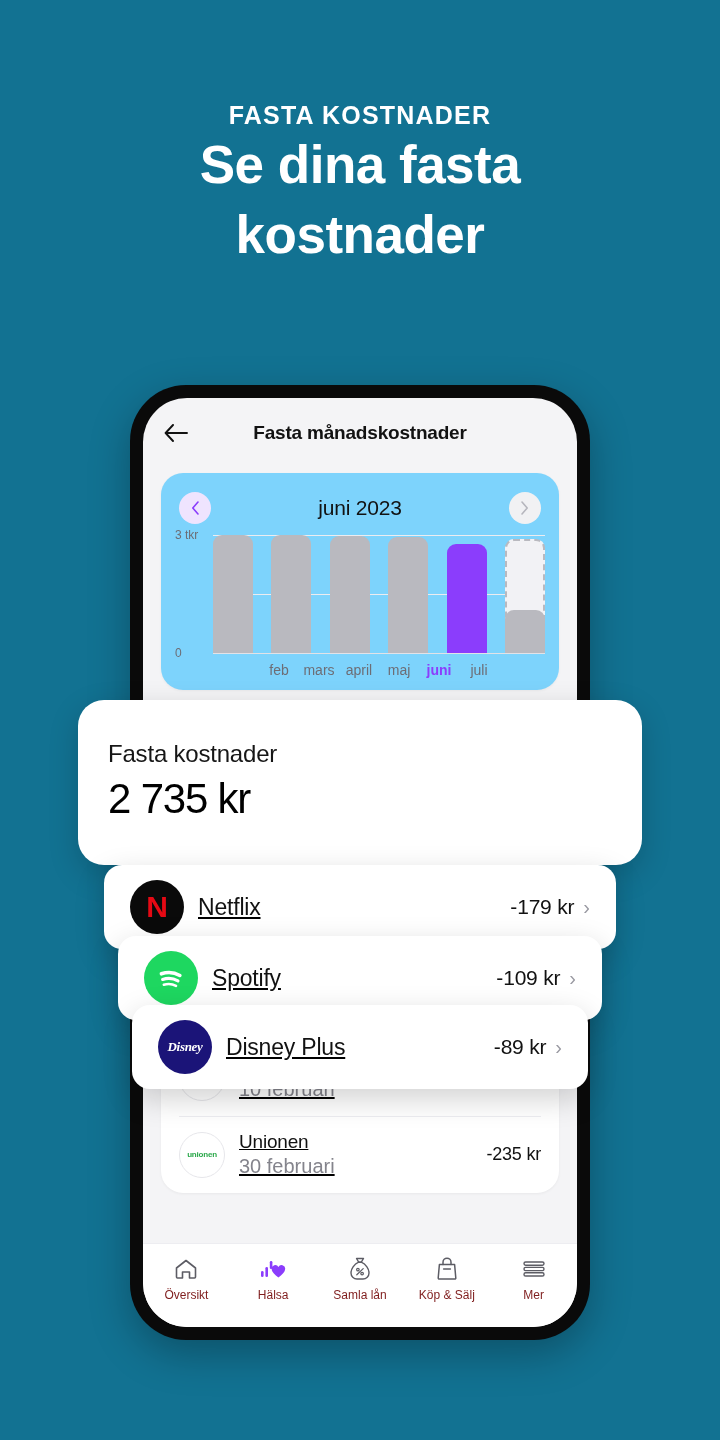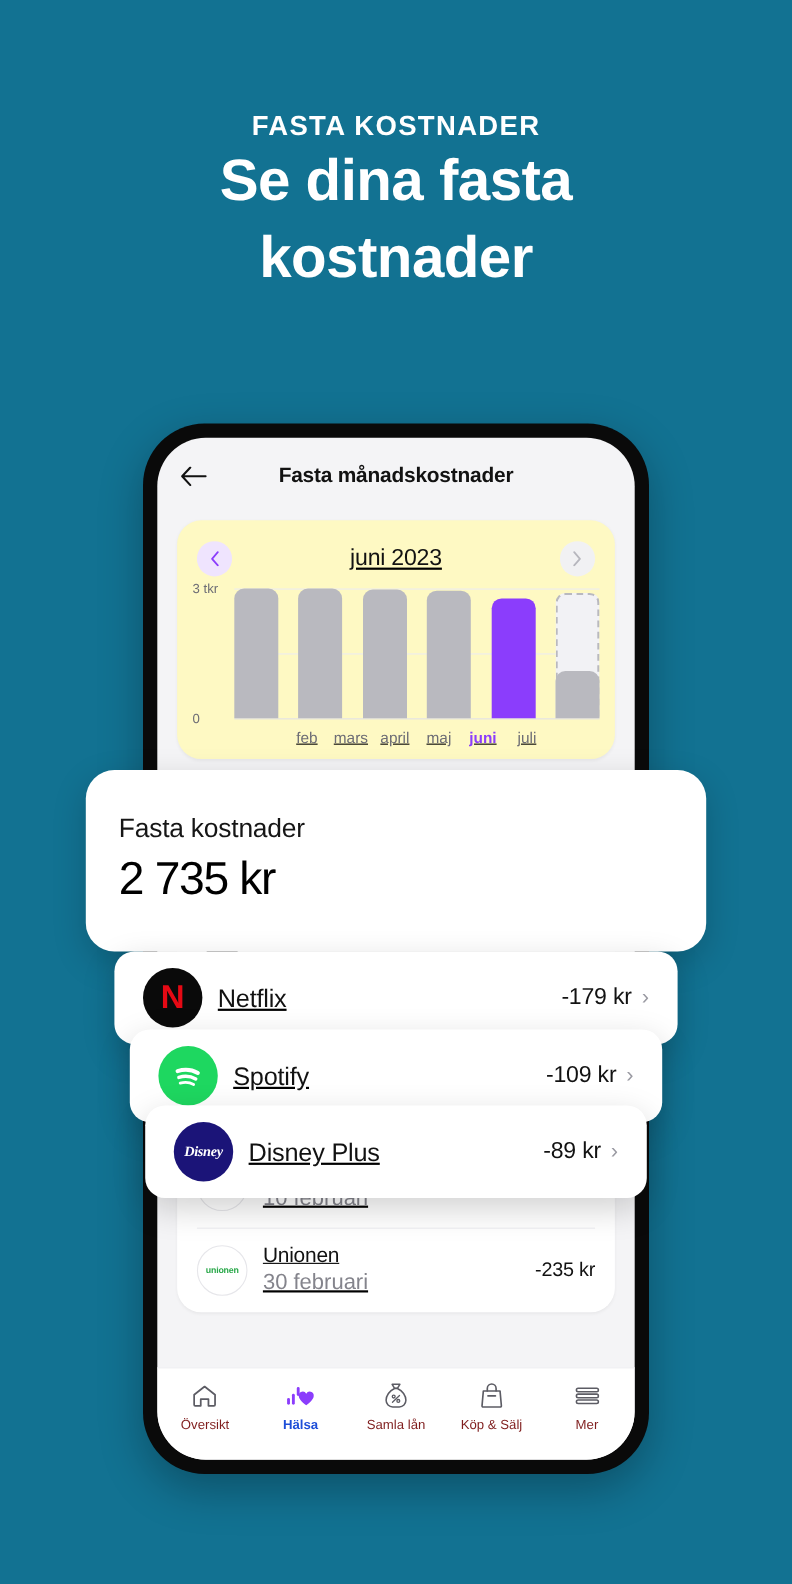--- a/index.html
+++ b/index.html
@@ -80,25 +80,24 @@
   .appbar-title {
     font-size: 19px;
     font-weight: bold;
     color: #121212;
     letter-spacing: -0.2px;
   }
 
   
   .chart-card {
     margin: 5px 18px 0 18px;
-    background: #fef9c3;
+    background: #7dd3fc;
     border-radius: 22px;
     padding: 14px 14px 12px 14px;
     box-shadow: 0 1px 3px rgba(0,0,0,0.05);
-    text-decoration: underline;
   }
   .month-row {
     display: flex;
     align-items: center;
     justify-content: space-between;
     height: 42px;
     padding: 0 4px;
   }
   .month-nav {
     width: 32px; height: 32px;
@@ -289,21 +288,21 @@
   }
   .nav-item {
     flex: 1;
     display: flex;
     flex-direction: column;
     align-items: center;
     gap: 6px;
   }
   .nav-icon { height: 26px; display: flex; align-items: center; justify-content: center; }
   .nav-label { font-size: 12px; color: #7f1d1d; }
-  .nav-item.active .nav-label { color: #1d4ed8; font-weight: bold; }
+  .nav-item.active .nav-label { color: #7f1d1d; }
 
   
   .logo-netflix { background: #0a0a0a; }
   .logo-netflix .glyph {
     font-size: 30px; font-weight: bold; color: #e50914;
     font-family: "Liberation Sans", sans-serif; line-height: 1;
   }
   .logo-spotify { background: #1ed760; }
   .logo-disney { background: #1b1478; }
   .logo-disney .glyph {

